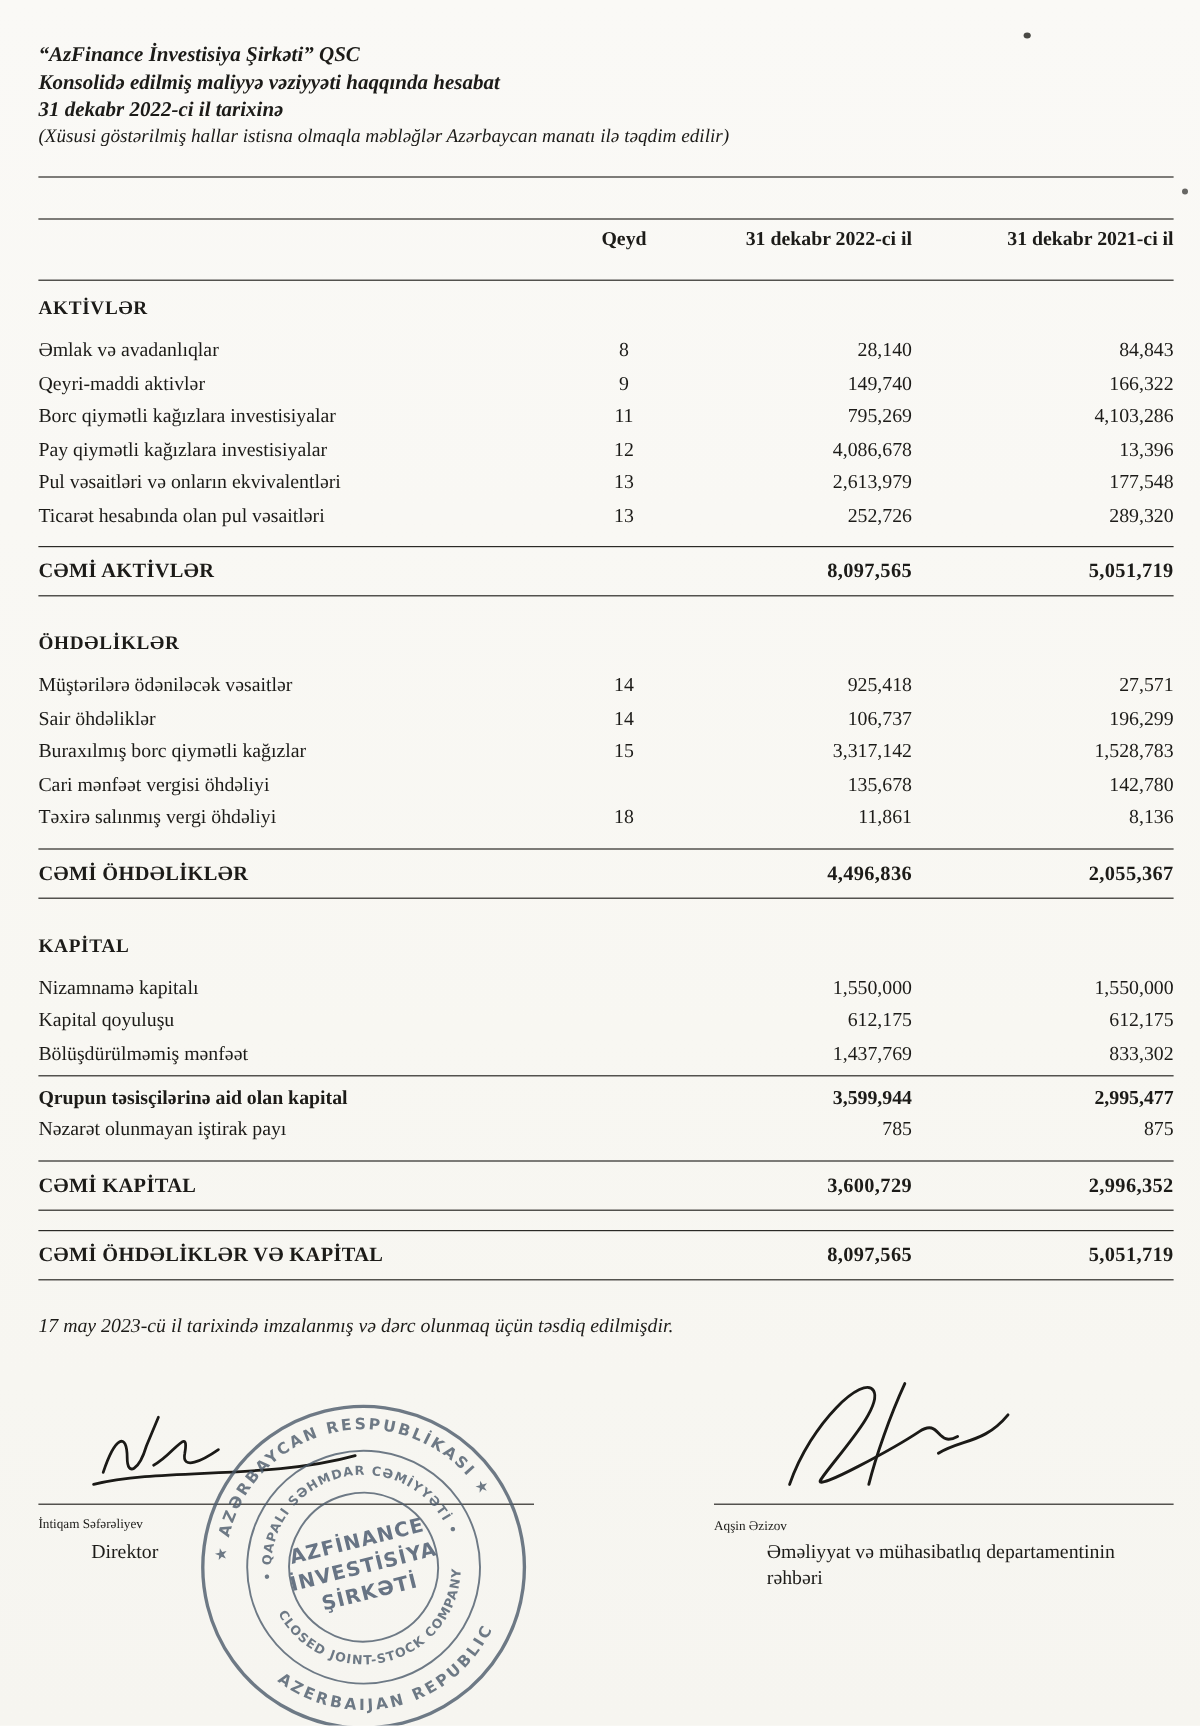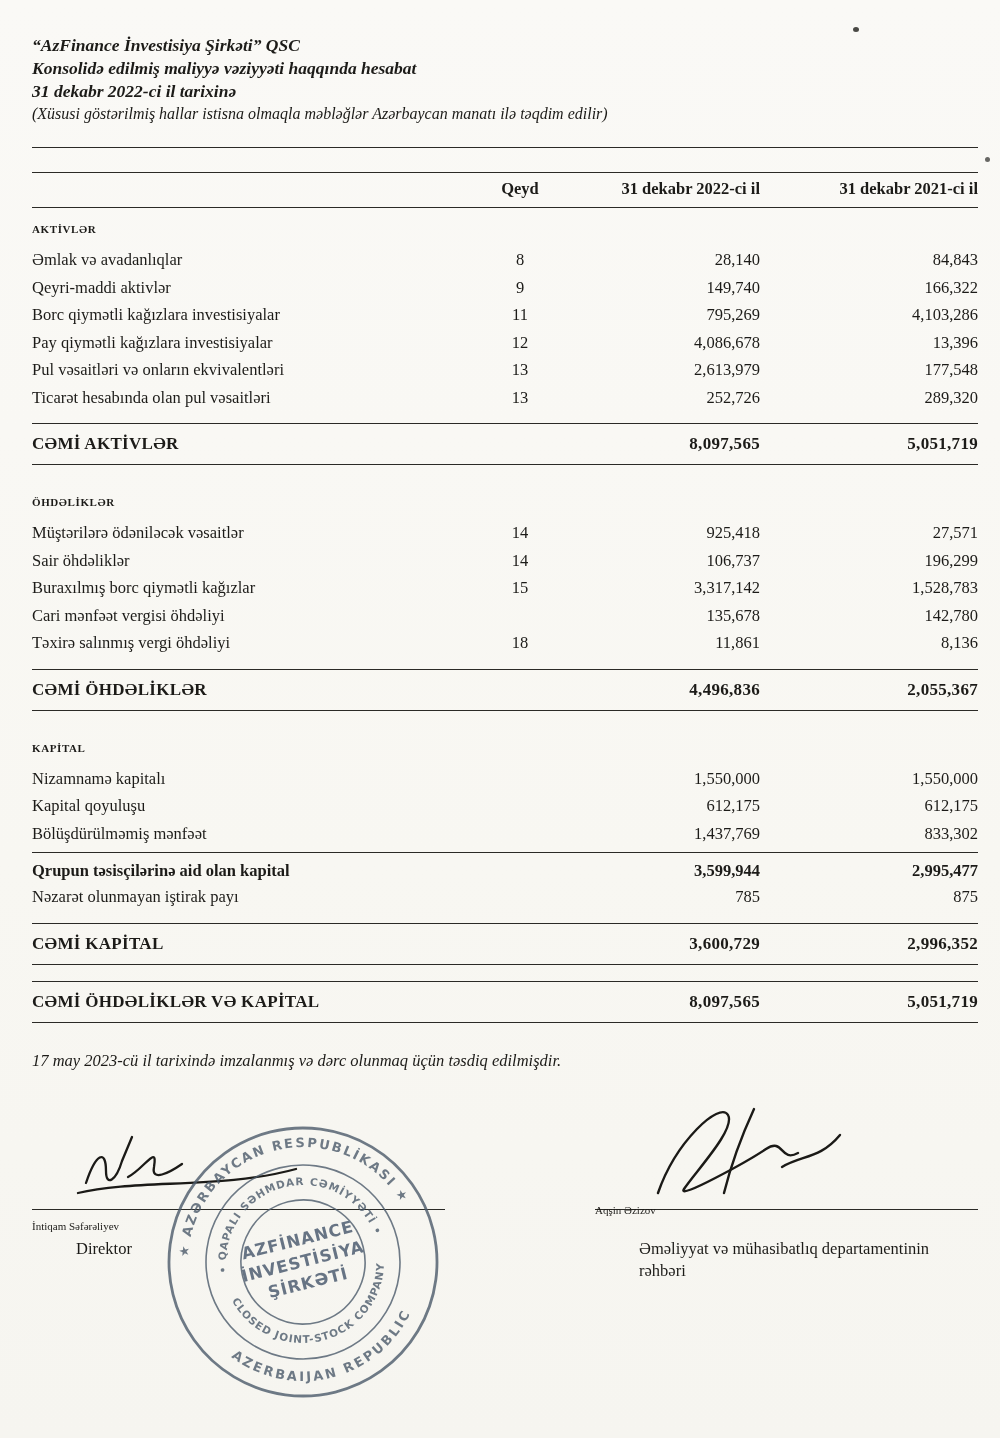--- a/index.html
+++ b/index.html
@@ -27,25 +27,25 @@
   .row{
     display:grid;
     grid-template-columns:1fr 80px 200px 218px;
     align-items:baseline;
   }
   .cell.note{text-align:center;}
   .cell.val{text-align:right;}
   .thead{
     font-weight:bold;font-size:16.5px;
     border-top:1.7px solid #2b2a26;border-bottom:1.7px solid #2b2a26;
-    padding:6px 0 8px;margin-top:24px;
+    padding:6px 0 24px;margin-top:34px;
   }
   .row.item{font-size:16.5px;line-height:27.5px;}
   .row.section .lbl{
-    font-weight:bold;font-size:11px;letter-spacing:.6px;
+    font-weight:bold;font-size:16px;letter-spacing:.6px;
     padding:15px 0 11px;
   }
   .row.total{
     font-weight:bold;font-size:17px;
     border-top:1.7px solid #2b2a26;border-bottom:1.7px solid #2b2a26;
     padding:10px 0;margin-top:12px;margin-bottom:16px;letter-spacing:.3px;
   }
   .row.subtotal{
     font-weight:bold;font-size:16.5px;
     border-top:1.7px solid #2b2a26;
@@ -53,21 +53,21 @@
   }
   
   .approval{font-size:16.5px;margin-top:26px;line-height:24px;font-style:italic;}
   .sig-area{position:relative;height:340px;margin-top:28px;}
   .sig-line{position:absolute;border-top:1.7px solid #2b2a26;height:0;}
   .sig-line.left{left:0;top:108px;width:413px;}
   .sig-line.right{left:563px;top:108px;width:383px;}
   .sig-name{position:absolute;font-size:11px;line-height:22px;}
   .sig-name.left{left:0;top:114px;}
   .sig-title.left{left:0;top:137px;}
-  .sig-name.right{left:563px;top:98px;font-family:Liberation Serif, serif;}
+  .sig-name.right{left:563px;top:116px;font-family:Liberation Serif, serif;}
   .sig-title{position:absolute;font-size:16.5px;line-height:22px;margin-left:44px;}
   .sig-title.right1{left:563px;top:137px;}
   .sig-title.right2{left:563px;top:159px;}
   .sig-ink{position:absolute;}
   .sig-ink.left{left:40px;top:8px;}
   .sig-ink.right{left:600px;top:-12px;}
   .stamp-wrap{position:absolute;left:128px;top:18px;width:286px;height:286px;}
   
   .artifact{position:absolute;background:#2a2a26;border-radius:50%;}
   .artifact.a1{left:853px;top:27px;width:6px;height:5px;opacity:.85;}

